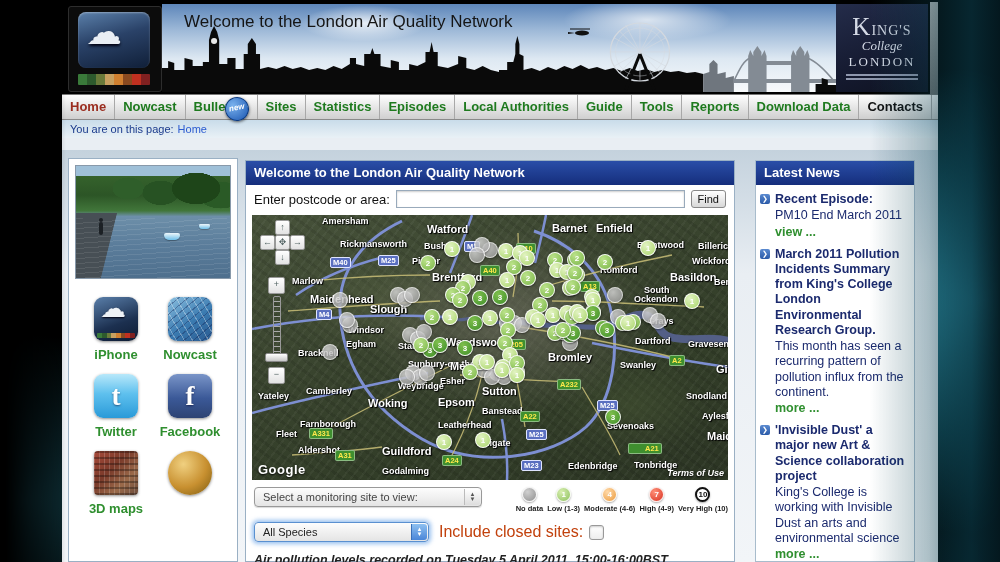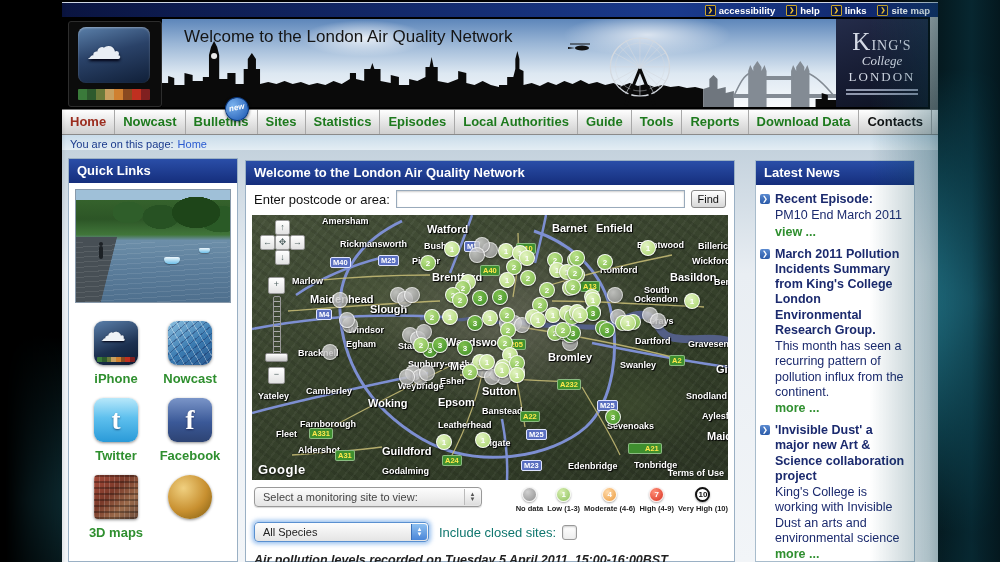--- a/index.html
+++ b/index.html
@@ -127,76 +127,56 @@
 .pu{left:15px;top:0;}.pl{left:0;top:15px;}.pc{left:15px;top:15px;}.pr{left:30px;top:15px;}.pd{left:15px;top:30px;}
 .zplus{position:absolute;left:16px;top:62px;width:15px;height:15px;z-index:6;}
 .ztrack{position:absolute;left:21px;top:81px;width:6px;height:62px;background:linear-gradient(#fff,#ddd);background-image:repeating-linear-gradient(rgba(0,0,0,0) 0 4px,#aaa 4px 5px);border:1px solid #999;border-radius:2px;z-index:6;}
 .zhandle{position:absolute;left:13px;top:138px;width:21px;height:7px;background:linear-gradient(#fff,#c8c8c8);border:1px solid #888;border-radius:2px;z-index:7;cursor:pointer;}
 .zminus{position:absolute;left:16px;top:152px;width:15px;height:15px;z-index:6;}
 .mapbtns{position:absolute;top:5px;right:6px;display:flex;z-index:6;}
 .mbtn{height:17px;line-height:17px;padding:0 10px;font-size:11px;background:rgba(255,255,255,.82);border:1px solid #444;border-left:none;color:#111;cursor:pointer;}
 .mbtn:first-child{border-left:1px solid #444;}
 .mbtn.sel{background:#fff;font-weight:bold;box-shadow:inset 0 0 0 1px #333;}
 .glogo{position:absolute;left:6px;bottom:3px;font-size:13px;font-weight:bold;color:#fff;text-shadow:0 1px 2px #000;letter-spacing:.5px;z-index:6;}
-.terms{position:absolute;right:4px;bottom:2px;font-size:9px;font-weight:bold;color:#fff;text-shadow:0 1px 2px #000;z-index:6;cursor:pointer;}
+.terms{position:absolute;right:4px;bottom:2px;font-size:9px;font-weight:bold;color:#fff;text-shadow:0 1px 2px #000;z-index:6;cursor:pointer;font-style:italic;}
 
 .ctl1{display:flex;align-items:flex-start;padding:7px 6px 0 8px;}
 .ctl2{display:flex;align-items:center;padding:9px 8px 0;}
 .dropdown{height:20px;border:1px solid #999;border-radius:4px;background:linear-gradient(#fdfdfd,#e4e4e4);display:flex;align-items:center;font-size:11px;color:#444;padding-left:8px;position:relative;box-shadow:0 1px 1px rgba(0,0,0,.15);box-sizing:border-box;cursor:pointer;}
 .sel1{width:228px;}
 .sel2{width:175px;border:1px solid #5a90d0;box-shadow:0 0 4px 2px rgba(100,160,230,.65);color:#222;}
 .stepper{position:absolute;right:1px;top:1px;bottom:1px;width:15px;border-left:1px solid #bbb;display:flex;flex-direction:column;align-items:center;justify-content:center;font-size:6px;line-height:5px;color:#555;border-radius:0 3px 3px 0;background:linear-gradient(#fff,#ddd);}
 .sel2 .stepper{background:linear-gradient(#8ec0f0,#4a86d8);color:#fff;border-left:1px solid #3a70b8;}
 .legend{display:flex;gap:4px;margin-left:auto;align-items:flex-start;}
 .lgitem{display:flex;flex-direction:column;align-items:center;}
 .lgc{width:15px;height:15px;border-radius:50%;display:flex;align-items:center;justify-content:center;font-size:8px;font-weight:bold;color:#fff;border:1px solid rgba(255,255,255,.85);box-shadow:0 1px 2px rgba(0,0,0,.35);box-sizing:border-box;}
 .lgc.v0{background:radial-gradient(circle at 35% 30%,#d0d0d0,#8e8e8e);}
 .lgc.v1{background:radial-gradient(circle at 35% 30%,#d8eeb0,#8cc05c);}
 .lgc.vm{background:radial-gradient(circle at 35% 30%,#ffd9a8,#eb9a3c);}
 .lgc.vh{background:radial-gradient(circle at 35% 30%,#ff9078,#d83020);}
 .lgc.vv{background:#fff;border:2px solid #111;color:#111;}
 .lgl{font-size:7.5px;font-weight:bold;color:#222;margin-top:2px;white-space:nowrap;}
-.closed{font-size:13px;color:#0f766e;margin-left:10px;}
+.closed{font-size:16px;color:#c2410c;margin-left:10px;}
 .checkbox{width:13px;height:13px;border:1px solid #999;border-radius:3px;background:linear-gradient(#fff,#eee);box-shadow:inset 0 1px 2px rgba(0,0,0,.2);margin-left:6px;cursor:pointer;}
 .status{padding:11px 8px 0;font-size:12.5px;font-weight:bold;font-style:italic;color:#222;}
 
 
 .nitem{display:flex;gap:5px;padding:7px 5px 1px 4px;}
 .nchip{flex:0 0 10px;height:10px;background:linear-gradient(#5a8ad0,#2a5aa8);border-radius:2px;color:#fff;font-size:7px;line-height:10px;text-align:center;margin-top:2px;}
 .ntitle{font-weight:bold;color:#1b2a6e;font-size:12.5px;line-height:1.22;}
 .ntext{color:#1b2a6e;font-size:12.5px;line-height:1.22;margin-top:1px;}
 .nlink{color:#2f8f2f;font-weight:bold;font-size:12.5px;cursor:pointer;}
 div.nlink{margin-top:1px;}
 .heli{position:absolute;left:60%;top:26%;width:30px;height:12px;}
 </style>
 </head>
 <body>
 
 <div class="site">
 
-  <div class="utilbar">
-    <div id="utillinks" style="display:flex;gap:11px;">
-        <span class="ulink">
-          <span class="uarrow">❯</span>
-          <span>accessibility</span>
-        </span>
-        <span class="ulink">
-          <span class="uarrow">❯</span>
-          <span>help</span>
-        </span>
-        <span class="ulink">
-          <span class="uarrow">❯</span>
-          <span>links</span>
-        </span>
-        <span class="ulink">
-          <span class="uarrow">❯</span>
-          <span>site map</span>
-        </span>
-      </div>
-  </div>
 
   <div class="header">
     <div class="appframe">
       <div class="appicon">
           <span class="cl">☁</span>
         </div>
       <div class="appstrip"></div>
     </div>
     <div class="sky">
       <svg class="skyline" viewBox="0 0 660 78" preserveAspectRatio="none">
@@ -252,21 +232,20 @@
       <div class="tab" style="color: rgb(17, 17, 17);">Contacts</div>
     </div>
 
   <div class="crumb">
     <span>You are on this page:</span><span class="cur">Home</span>
   </div>
 
   <div class="content">
 
     <div class="qpanel">
-      <div class="phead">Quick Links</div>
       <div class="photo">
         <div class="ppath"></div>
         <div class="jog"></div>
         <div class="boat b1"></div>
         <div class="boat b2"></div>
       </div>
       <div class="qgrid" id="qgrid">
           <div class="qcell">
             <div class="qicon qi-iphone">
               <span class="cloudglyph">☁</span>

